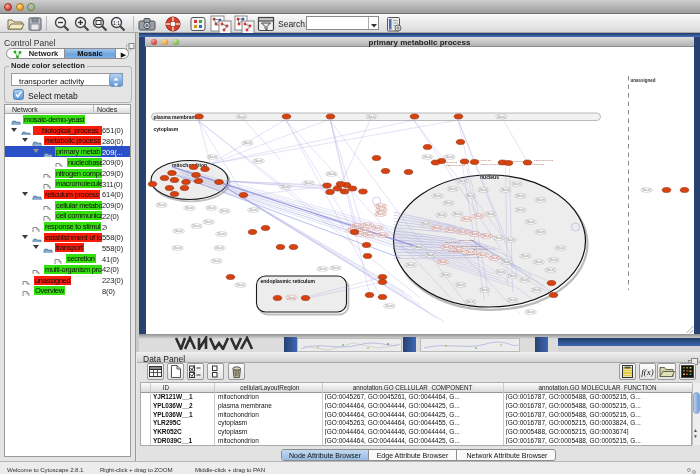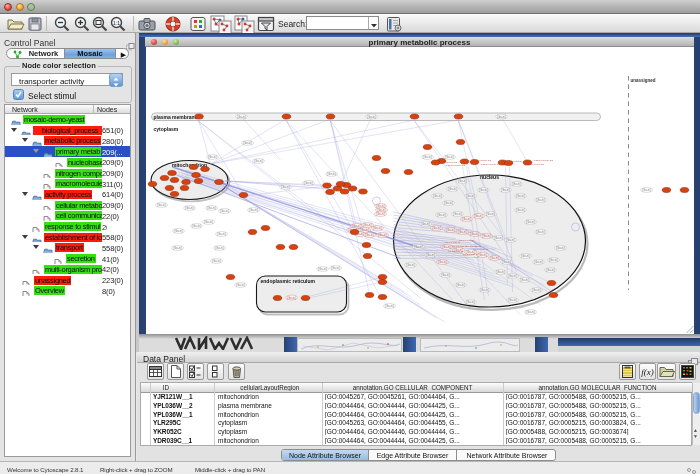--- a/index.html
+++ b/index.html
@@ -117,36 +117,36 @@
  <svg class="abs" style="left:6px;top:1px;" width="9" height="9">
       <circle cx="2" cy="2" r="1.4" fill="#2a2"></circle>
       <circle cx="7" cy="2.5" r="1.4" fill="#2a2"></circle>
       <circle cx="4.5" cy="7" r="1.4" fill="#2a2"></circle>
       <path d="M2 2 L4.5 7 L7 2.5" stroke="#2a2" stroke-width="0.8" fill="none"></path>
     </svg>
  <div class="abs" style="left:57px;top:0;width:52px;height:11px;background:linear-gradient(#9fc4ec,#6ea3dd 50%,#8cb9e8);border-left:1px solid #8d8d8d;border-right:1px solid #8d8d8d;text-align:center;font-size:7.5px;font-weight:bold;color:#111;line-height:10px;">Mosaic</div>
  <div class="abs" style="left:110px;top:0;width:13px;height:11px;text-align:center;font-size:7px;color:#111;line-height:11px;">▶</div>
 </div>
 <div class="abs" style="left:4px;top:66px;width:128px;height:37px;border:1px solid #b5b5b5;border-radius:3px;"></div>
-<div class="abs" style="left:9px;top:61px;background:#e4e4e4;padding:0 2px;font-size:7.5px;font-weight:bold;color:#222;margin-left:11px;">Node color selection</div>
+<div class="abs" style="left:9px;top:61px;background:#e4e4e4;padding:0 2px;font-size:7.5px;font-weight:bold;color:#222;">Node color selection</div>
 <div class="abs" style="left:11px;top:73px;width:112px;height:13px;background:#fff;border:1px solid #9a9a9a;border-radius:0;">
  <div class="abs" style="left:7px;top:2.5px;font-size:8px;color:#111;">transporter activity</div>
  <div class="abs" style="left:97px;top:-1px;width:14px;height:14px;background:linear-gradient(#b7d4f2,#5e97d6);border:1px solid #7a9cc4;border-radius:3px;">
   <svg width="12" height="12">
         <path d="M6 1.5 L8.5 4.5 L3.5 4.5 Z" fill="#fff"></path>
         <path d="M6 10.5 L8.5 7.5 L3.5 7.5 Z" fill="#fff"></path>
       </svg>
  </div>
 </div>
 <div class="abs" style="left:13px;top:89px;width:11px;height:11px;background:linear-gradient(#a8cdf0,#5b9bdf);border:1px solid #5583b5;border-radius:2.5px;overflow:hidden;">
  <svg width="9" height="9" style="position:absolute;left:0;top:0;">
       <path d="M2 4.5 L3.8 6.8 L7 1.8" stroke="#ffffff" stroke-width="1.5" fill="none"></path>
     </svg>
 </div>
-<div class="abs" style="left:28px;top:90.5px;font-size:8.5px;color:#111;">Select stimul</div>
+<div class="abs" style="left:28px;top:90.5px;font-size:8.5px;color:#111;">Select metab</div>
 <div class="abs" style="left:4px;top:104px;width:127px;height:353px;background:#fff;border:1px solid #9a9a9a;"></div>
 <div class="abs" style="left:5px;top:105px;width:125px;height:9px;background:linear-gradient(#fdfdfd,#dcdcdc);border-bottom:1px solid #aaa;">
  <div class="abs" style="left:7px;top:1px;font-size:7px;color:#222;">Network</div>
  <div class="abs" style="left:88px;top:0;width:1px;height:9px;background:#bbb;"></div>
  <div class="abs" style="left:92px;top:1px;font-size:7px;color:#222;">Nodes</div>
 </div>
 <div class="abs" style="left:5px;top:114.0px;width:125px;height:10.7px;overflow:hidden;white-space:nowrap;">
 <div class="abs" style="left:6px;top:1px;"><svg width="10" height="9">
         <path d="M1 3 L1 8 L9 8 L9 2.2 L5.2 2.2 L4.4 1.2 L1.8 1.2 Z" fill="#7aa5cc" stroke="#40688f" stroke-width="0.8"></path>
         <path d="M1 4.2 L9 4.2" stroke="#a8c8e0" stroke-width="0.9"></path>
@@ -212,21 +212,21 @@
 <div class="abs" style="left:97px;top:1.5px;width:30px;font-size:7.5px;letter-spacing:-0.1px;color:#222;overflow:hidden;">311(0)</div>
 </div>
 <div class="abs" style="left:5px;top:188.9px;width:125px;height:10.7px;overflow:hidden;white-space:nowrap;">
 <div class="abs" style="left:17px;top:3px;">
       <div style="width:0;height:0;border-left:3px solid transparent;border-right:3px solid transparent;border-top:4.5px solid #3c3c3c;"></div>
     </div>
 <div class="abs" style="left:27px;top:1px;"><svg width="10" height="9">
         <path d="M1 3 L1 8 L9 8 L9 2.2 L5.2 2.2 L4.4 1.2 L1.8 1.2 Z" fill="#7aa5cc" stroke="#40688f" stroke-width="0.8"></path>
         <path d="M1 4.2 L9 4.2" stroke="#a8c8e0" stroke-width="0.9"></path>
       </svg></div>
-<div class="abs" style="left:39px;top:1px;font-size:7.5px;letter-spacing:-0.3px;color:#111;background:#fb1c0a;padding:0 1px;max-width:58px;overflow:hidden;height:9px;white-space:nowrap;">activity process</div>
+<div class="abs" style="left:39px;top:1px;font-size:7.5px;letter-spacing:-0.3px;color:#111;background:#fb1c0a;padding:0 1px;max-width:58px;overflow:hidden;height:9px;white-space:nowrap;">reticulum process</div>
 <div class="abs" style="left:97px;top:1.5px;width:30px;font-size:7.5px;letter-spacing:-0.1px;color:#222;overflow:hidden;">614(0)</div>
 </div>
 <div class="abs" style="left:5px;top:199.6px;width:125px;height:10.7px;overflow:hidden;white-space:nowrap;">
 <div class="abs" style="left:38px;top:1px;"><svg width="8" height="9">
         <path d="M1 0.5 L4.8 0.5 L7 2.8 L7 8.5 L1 8.5 Z" fill="#fafafa" stroke="#8a8a8a" stroke-width="1"></path>
         <path d="M4.8 0.5 L4.8 2.8 L7 2.8" fill="none" stroke="#8a8a8a" stroke-width="0.8"></path>
       </svg></div>
 <div class="abs" style="left:50px;top:1px;font-size:7.5px;letter-spacing:-0.3px;color:#111;background:#35e00e;padding:0 1px;max-width:47px;overflow:hidden;height:9px;white-space:nowrap;">cellular metabo</div>
 <div class="abs" style="left:97px;top:1.5px;width:30px;font-size:7.5px;letter-spacing:-0.1px;color:#222;overflow:hidden;">209(0)</div>
 </div>

